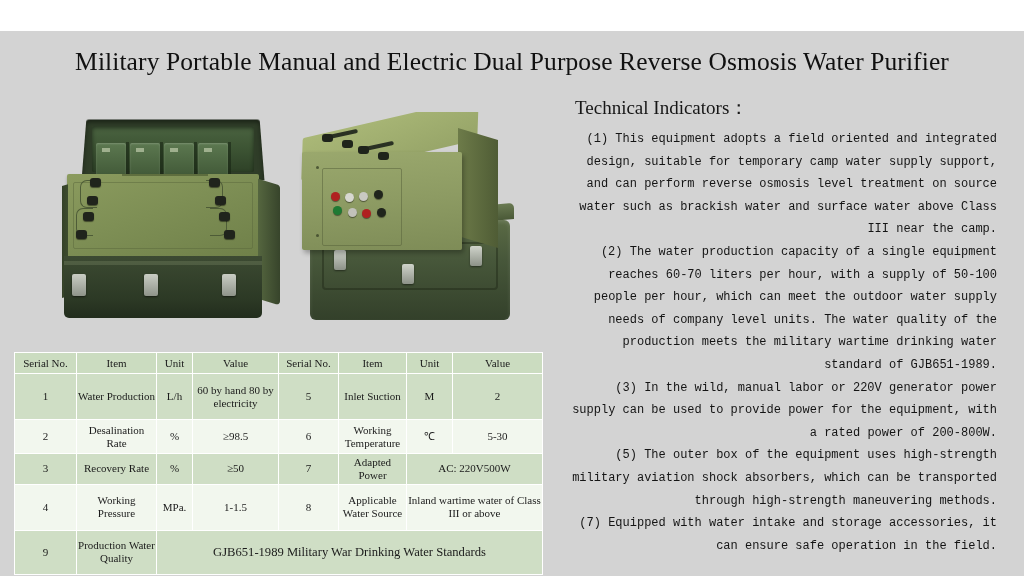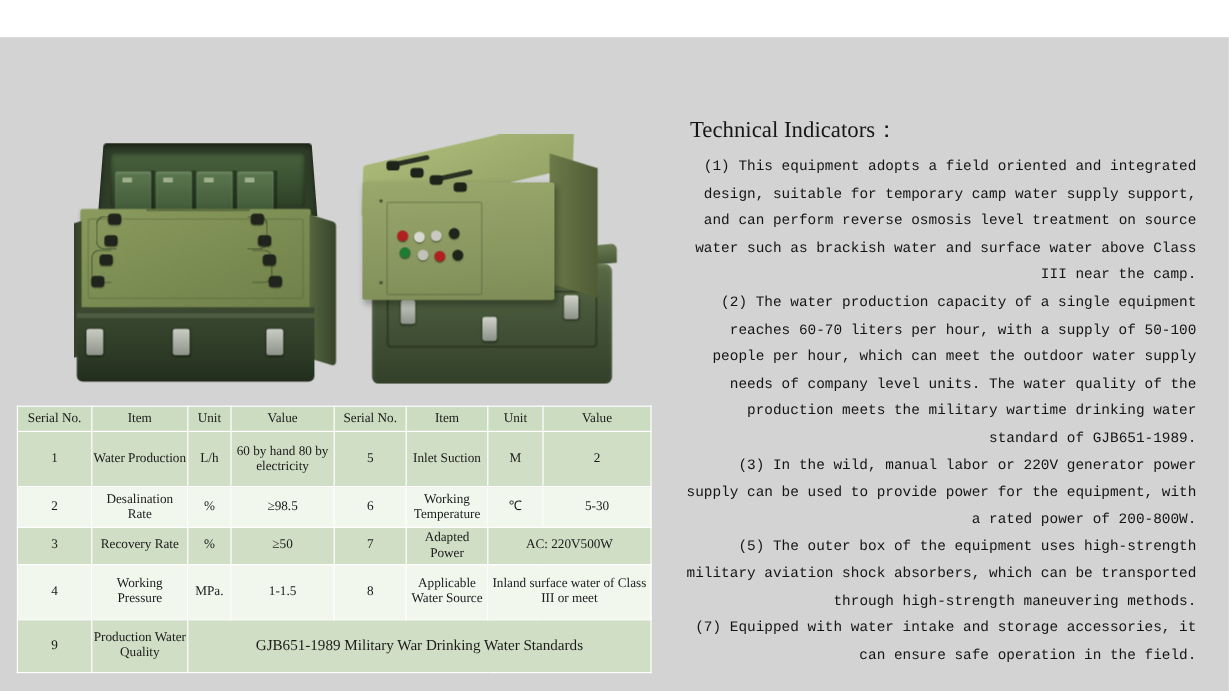--- a/index.html
+++ b/index.html
@@ -264,21 +264,21 @@
     width: 12px; height: 20px;
     background: linear-gradient(180deg,#cfd3ca,#8d9288);
     border-radius: 2px;
     box-shadow: 0 1px 2px rgba(0,0,0,.45);
   }
 
   
   .spec-table {
     position: absolute;
     left: 14px;
-    top: 338px;
+    top: 352px;
     width: 528px;
     border-collapse: collapse;
     table-layout: fixed;
     font-family: "Liberation Serif", serif;
     font-size: 11px;
     color: #1b1b1b;
   }
   .spec-table td, .spec-table th {
     border: 1px solid #ffffff;
     text-align: center;
@@ -328,20 +328,21 @@
     text-align: right;
     margin: 0;
   }
 </style>
 </head>
 <body>
 
 <div class="slide">
   <div class="canvas"></div>
 
+  <div class="title">Military Portable Manual and Electric Dual Purpose Reverse Osmosis Water Purifier</div>
 
   <div class="photo" id="photo-open-case">
     <div class="case-lid-back"></div>
     <div class="inner-tray">
       <div class="membrane" style="left:4px;">
           <i></i>
         </div>
       <div class="membrane" style="left:38px;">
           <i></i>
         </div>
@@ -467,21 +468,21 @@
         <td>Adapted Power</td>
         <td colspan="2">AC: 220V500W</td>
       </tr>
       <tr class="light" style="height:46px;">
         <td>4</td>
         <td>Working Pressure</td>
         <td>MPa.</td>
         <td>1-1.5</td>
         <td>8</td>
         <td>Applicable Water Source</td>
-        <td colspan="2">Inland surface water of Class III or meet</td>
+        <td colspan="2">Inland wartime water of Class III or above</td>
       </tr>
       <tr class="full" style="height:44px;">
         <td>9</td>
         <td>Production Water Quality</td>
         <td colspan="6" style="font-size:12.6px;">GJB651-1989 Military War Drinking Water Standards</td>
       </tr>
     </tbody>
   </table>
 
   <div class="tech-block">

